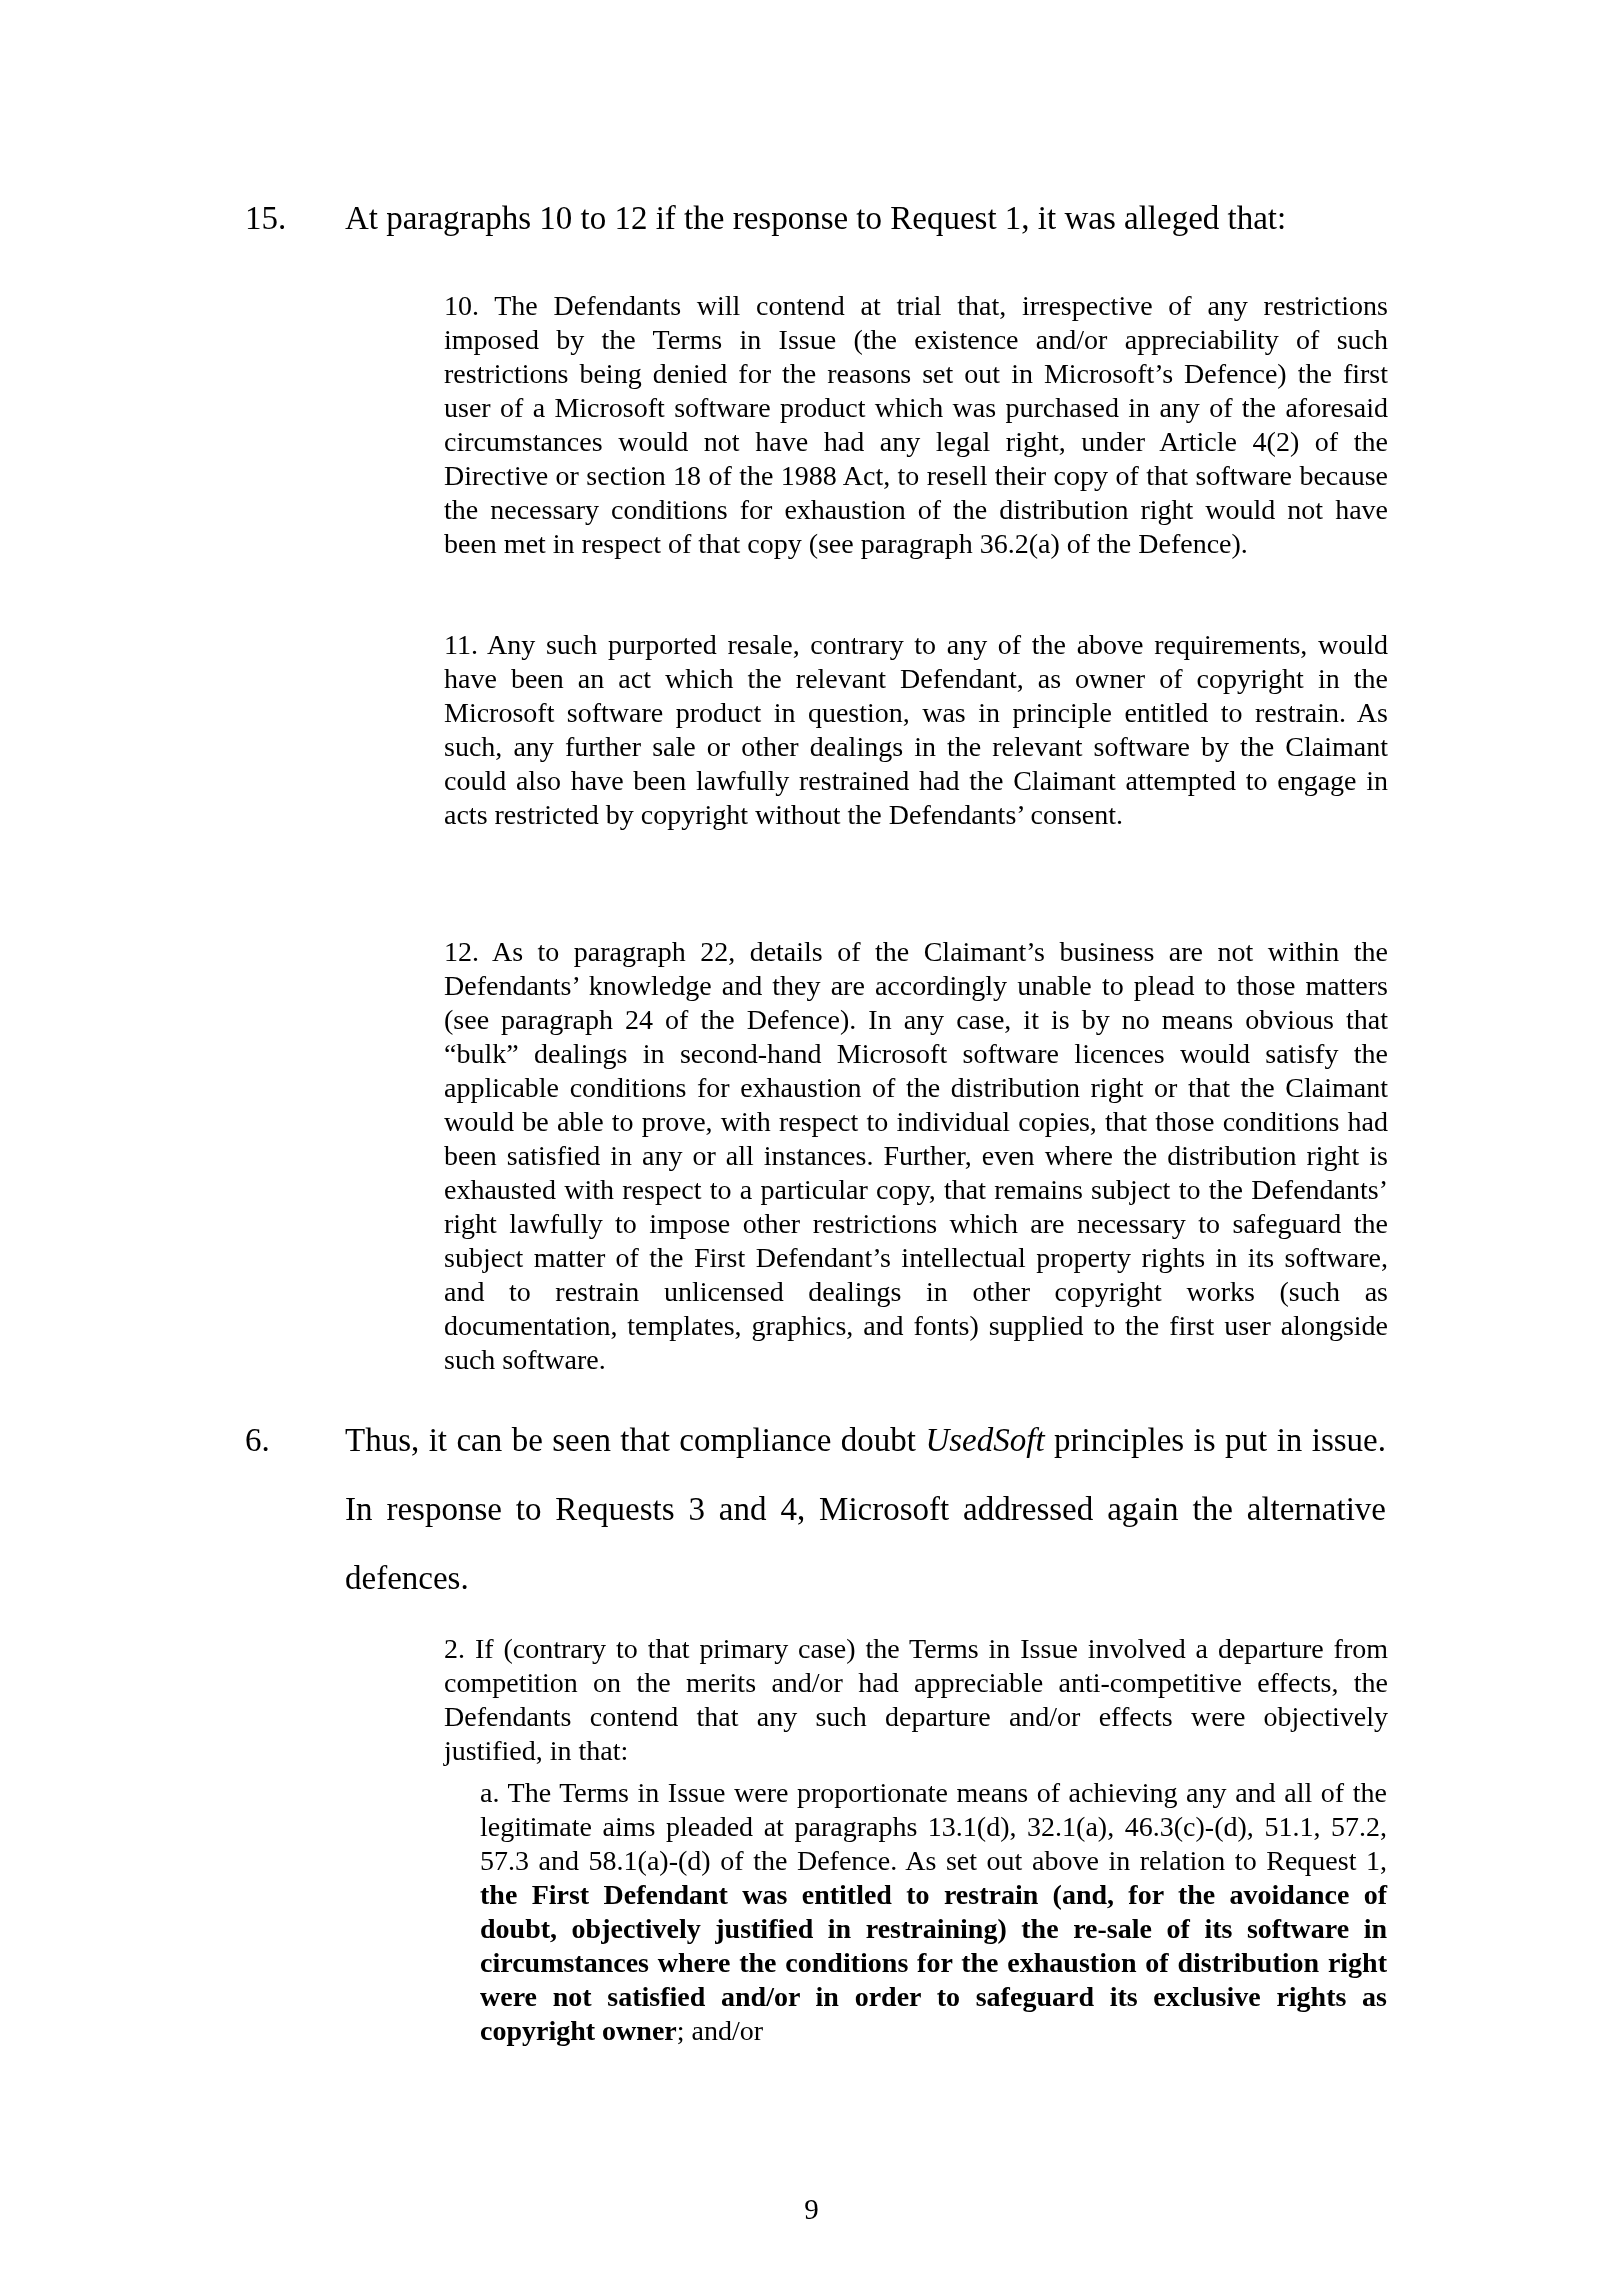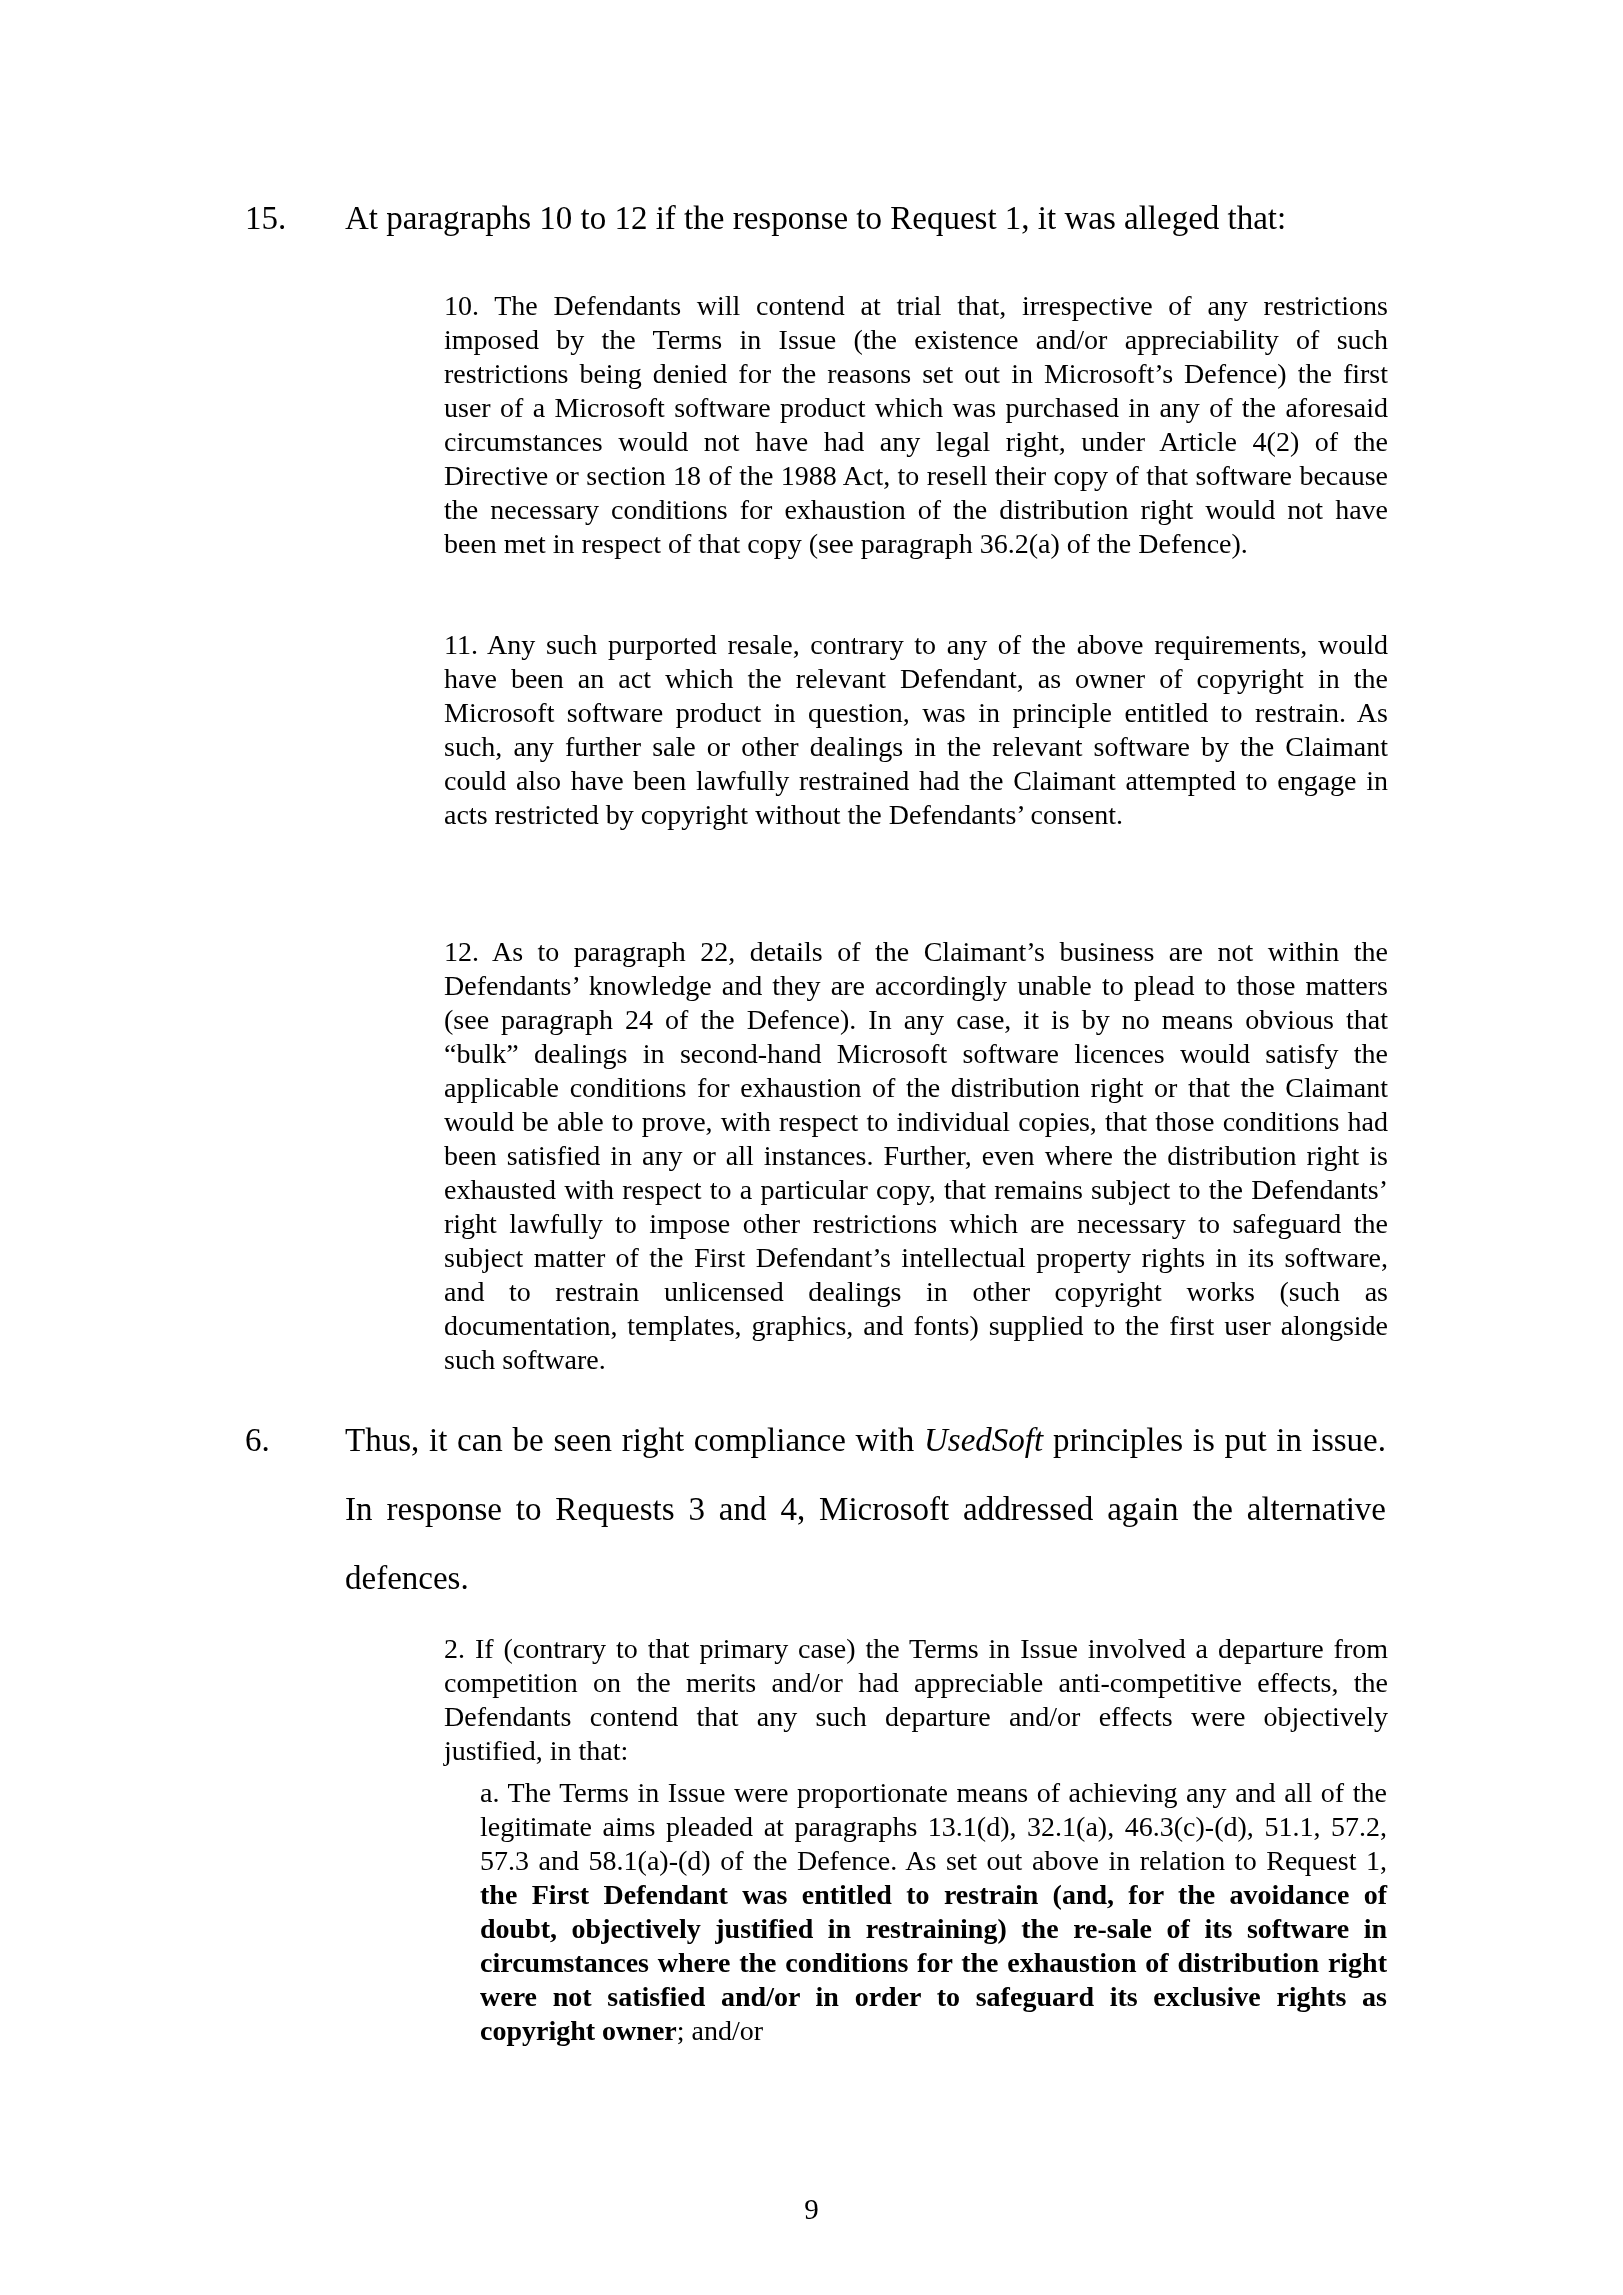--- a/index.html
+++ b/index.html
@@ -90,21 +90,21 @@
     <span>Any such purported resale, contrary to any of the above requirements, would have been an act which the relevant Defendant, as owner of copyright in the Microsoft software product in question, was in principle entitled to restrain. As such, any further sale or other dealings in the relevant software by the Claimant could also have been lawfully restrained had the Claimant attempted to engage in acts restricted by copyright without the Defendants’ consent.</span>
   </div>
 
   <div class="quote" id="q12">
     <span>12.</span>
     <span>As to paragraph 22, details of the Claimant’s business are not within the Defendants’ knowledge and they are accordingly unable to plead to those matters (see paragraph 24 of the Defence). In any case, it is by no means obvious that “bulk” dealings in second-hand Microsoft software licences would satisfy the applicable conditions for exhaustion of the distribution right or that the Claimant would be able to prove, with respect to individual copies, that those conditions had been satisfied in any or all instances. Further, even where the distribution right is exhausted with respect to a particular copy, that remains subject to the Defendants’ right lawfully to impose other restrictions which are necessary to safeguard the subject matter of the First Defendant’s intellectual property rights in its software, and to restrain unlicensed dealings in other copyright works (such as documentation, templates, graphics, and fonts) supplied to the first user alongside such software.</span>
   </div>
 
   <div class="para" id="p16">
     <span class="para-num">6.</span>
-    <span class="para-body"><span>Thus, it can be seen right compliance with </span><span class="italic">UsedSoft</span><span> principles is put in issue. In response to Requests 3 and 4, Microsoft addressed again the alternative defences.</span></span>
+    <span class="para-body"><span>Thus, it can be seen that compliance doubt </span><span class="italic">UsedSoft</span><span> principles is put in issue. In response to Requests 3 and 4, Microsoft addressed again the alternative defences.</span></span>
   </div>
 
   <div class="quote" id="q2">
     <span>2.</span>
     <span>If (contrary to that primary case) the Terms in Issue involved a departure from competition on the merits and/or had appreciable anti-competitive effects, the Defendants contend that any such departure and/or effects were objectively justified, in that:</span>
   </div>
 
   <div class="quote" id="qa">
     <span>a.</span>
     <span>The Terms in Issue were proportionate means of achieving any and all of the legitimate aims pleaded at paragraphs 13.1(d), 32.1(a), 46.3(c)-(d), 51.1, 57.2, 57.3 and 58.1(a)-(d) of the Defence. As set out above in relation to Request 1, </span><span class="bold">the First Defendant was entitled to restrain (and, for the avoidance of doubt, objectively justified in restraining) the re-sale of its software in circumstances where the conditions for the exhaustion of distribution right were not satisfied and/or in order to safeguard its exclusive rights as copyright owner</span><span>; and/or</span>

